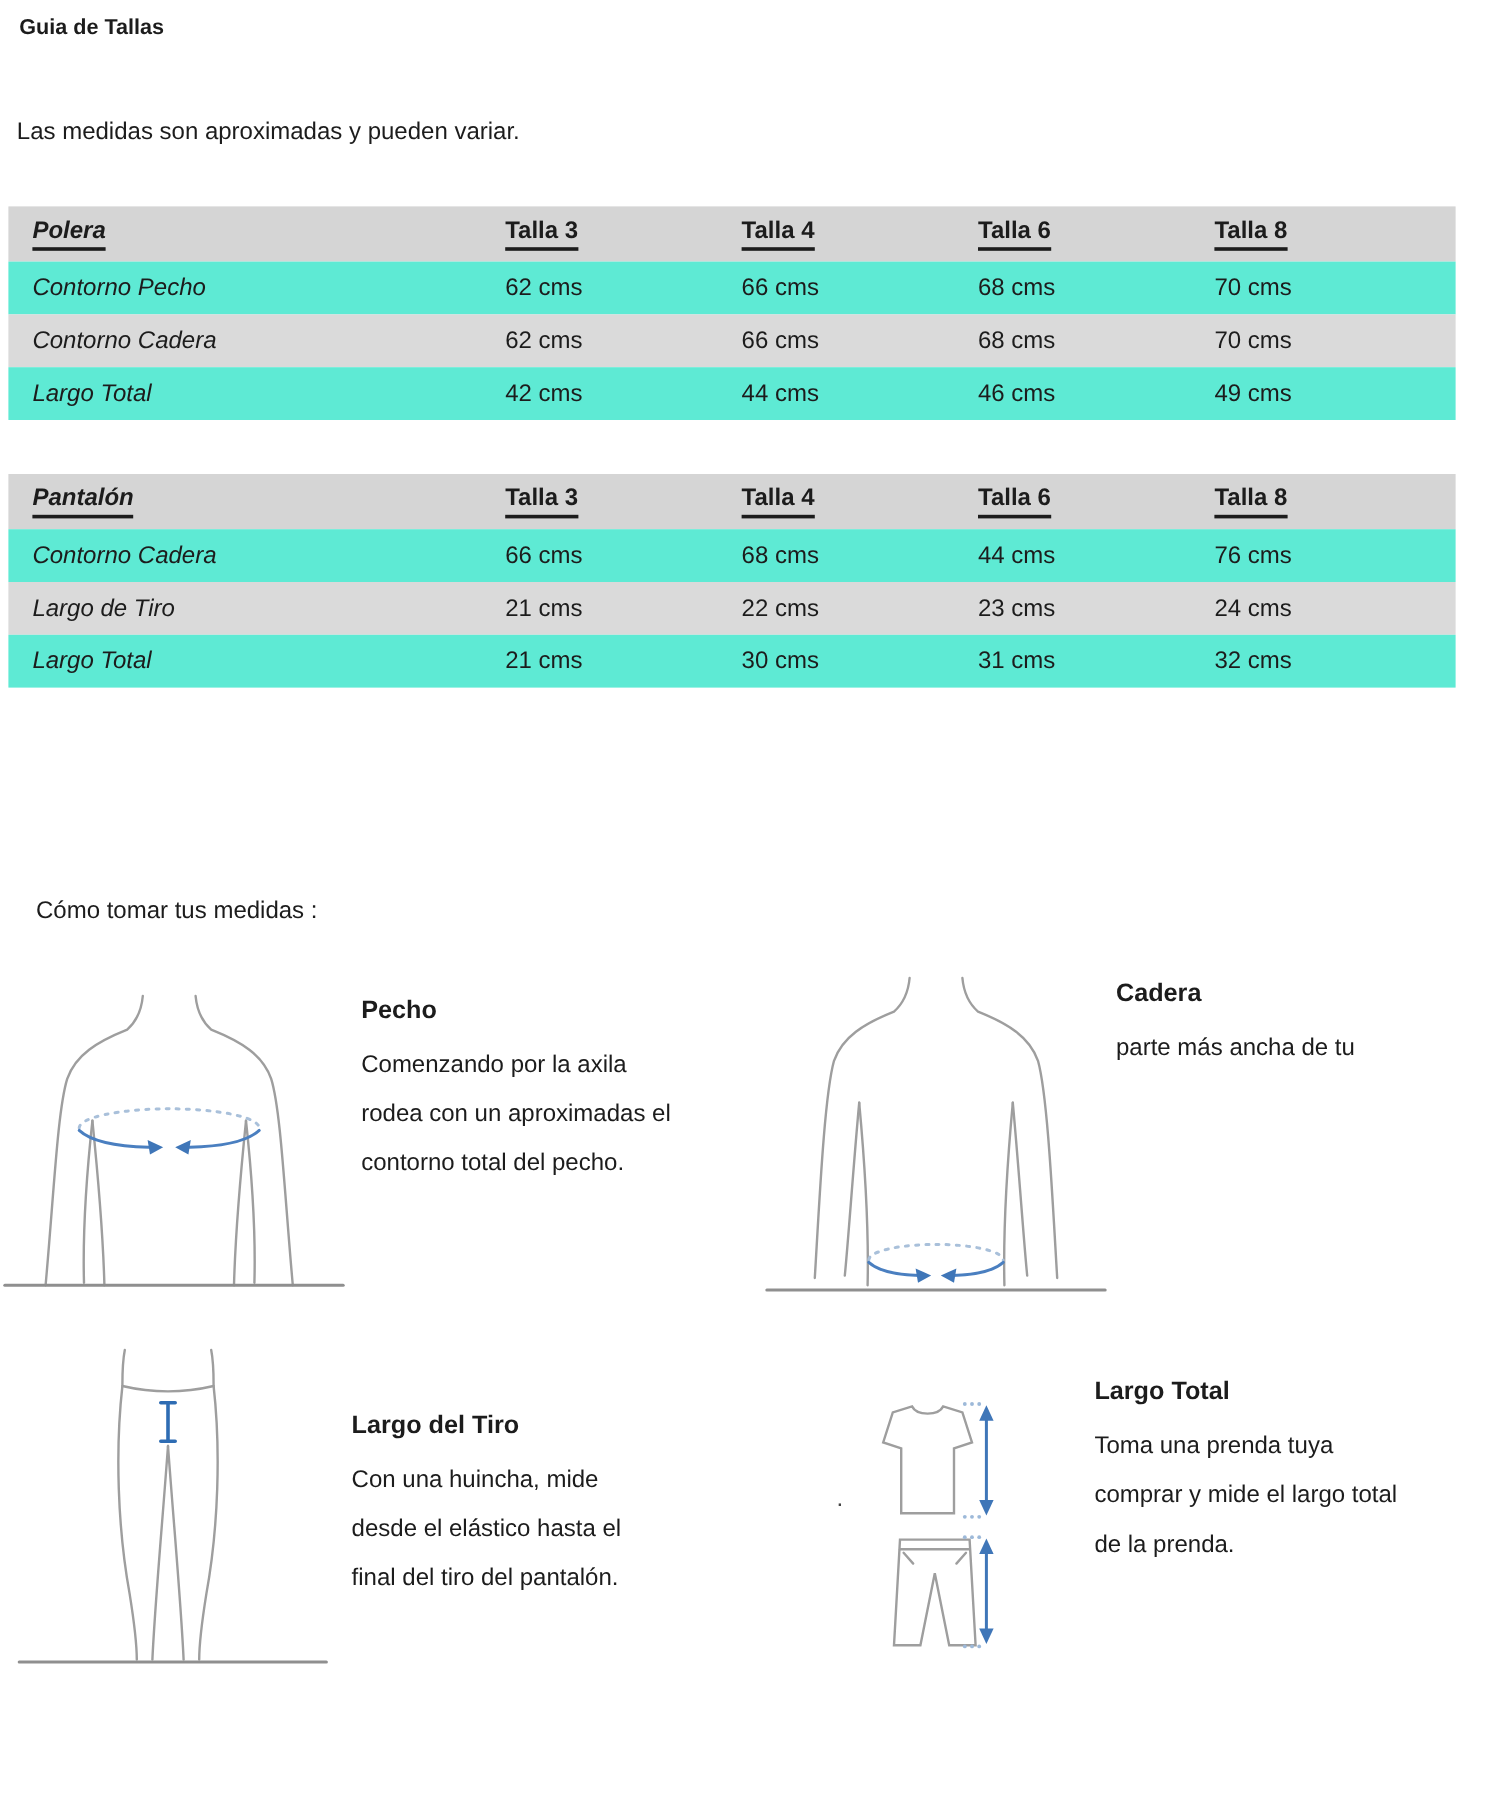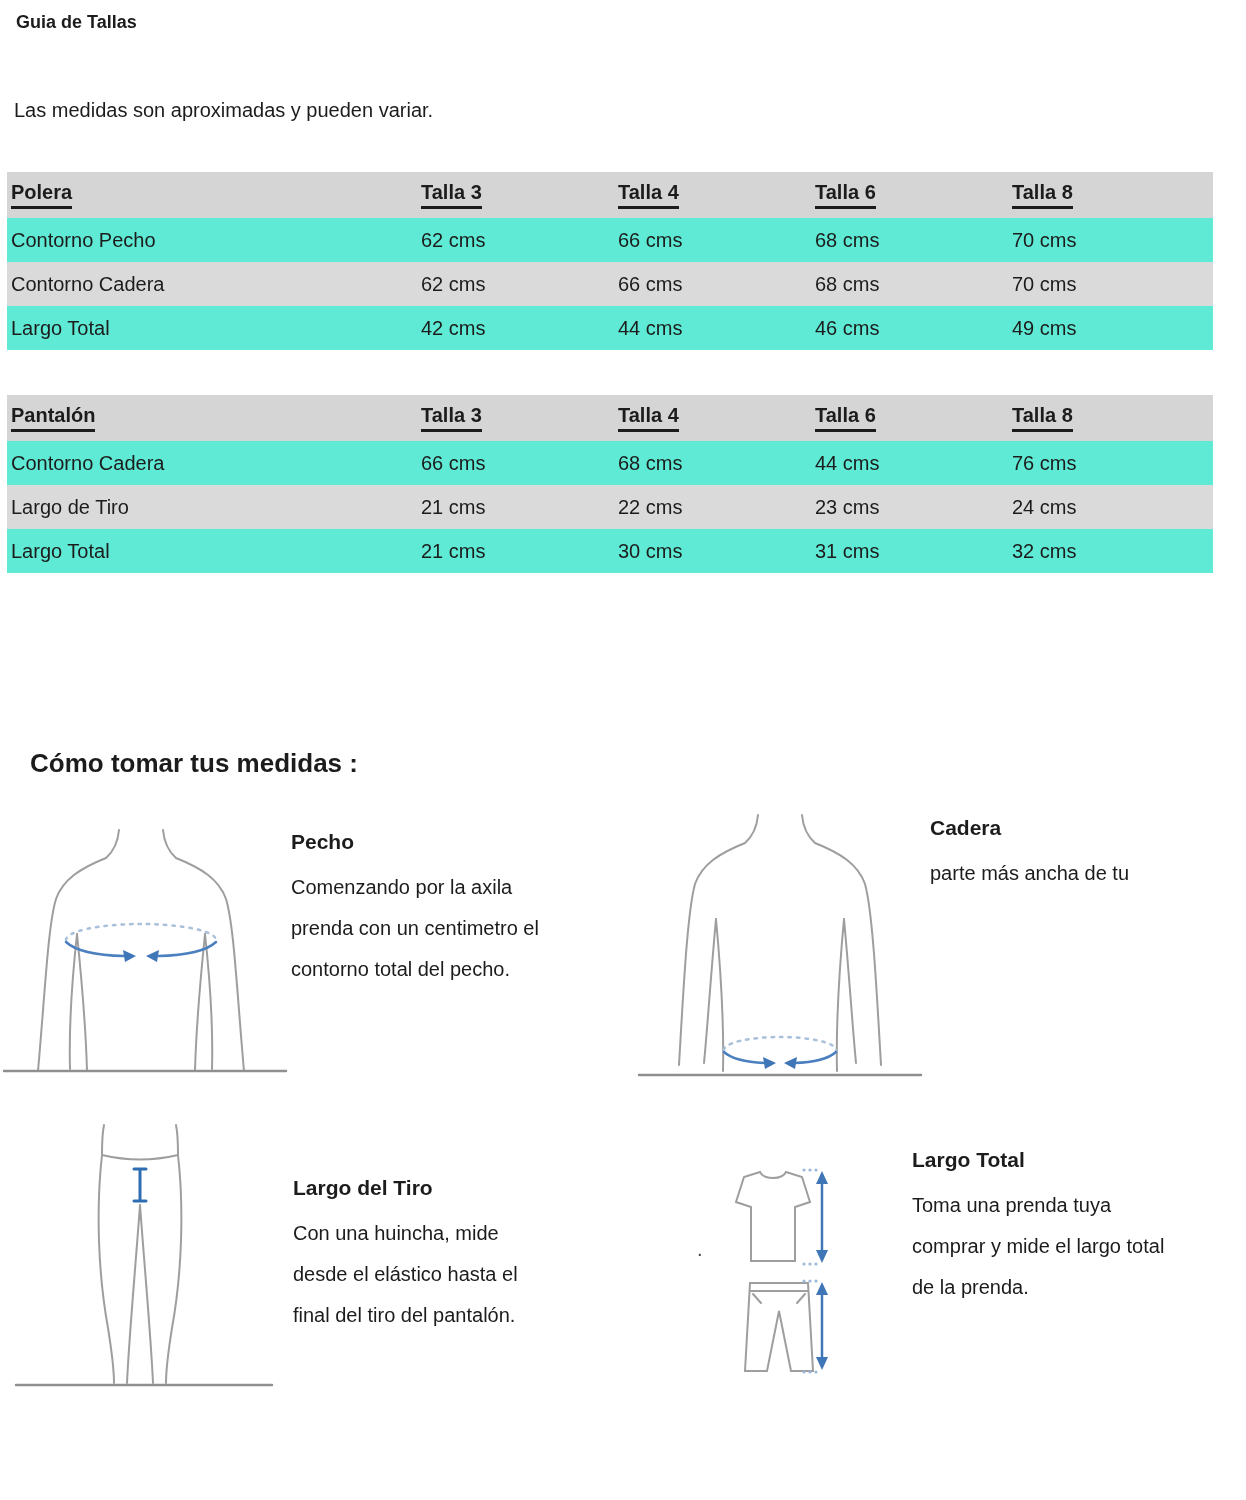--- a/index.html
+++ b/index.html
@@ -9,25 +9,25 @@
     font-family:"Liberation Sans", sans-serif; color:#1c1c1c;
   }
   .abs { position:absolute; }
   .page-title { left:16px; top:12px; font-size:18px; font-weight:bold; }
   .subtitle  { left:14px; top:99px; font-size:20px; }
 
   .size-table { position:absolute; left:7px; width:1206px; font-size:20px; }
   .trow { display:flex; align-items:center; height:44px; background:#5eead4; }
   .trow.thead { height:46px; background:#d5d5d5; font-weight:bold; }
   .trow.stripe { background:#dadada; }
-  .cell-label { flex:0 0 414px; padding-left:4px; white-space:nowrap; }
+  .cell-label { flex:0 0 414px; padding-left:20px; white-space:nowrap;font-style:italic; }
   .cell-val { flex:0 0 197px; text-align:left; white-space:nowrap; }
   .u { display:inline-block; border-bottom:3px solid #1c1c1c; padding-bottom:2px; }
 
-  .howto-heading { left:30px; top:748px; font-size:26px; font-weight:bold; }
+  .howto-heading { left:30px; top:748px; font-size:20px; font-weight:normal; }
 
   .mblock { position:absolute; }
   .mtitle { font-size:21px; font-weight:bold; margin-bottom:13px; white-space:nowrap; }
   .mline { font-size:20px; line-height:41px; white-space:nowrap; }
 
   svg { display:block; }
   .outline { fill:none; stroke:#9e9e9e; stroke-width:2; stroke-linecap:round; }
   .groundline { fill:none; stroke:#8f8f8f; stroke-width:2.5; stroke-linecap:round; }
   .dashed-blue { fill:none; stroke:#a9c0da; stroke-width:2.5; stroke-dasharray:2.5 6; stroke-linecap:round; }
   .solid-blue { fill:none; stroke:#4a7fc0; stroke-width:2.5; stroke-linecap:round; }
@@ -115,24 +115,24 @@
   <path class="groundline" d="M 4 243 L 286 243"></path>
   <g>
     <path class="dashed-blue" d="M 66 112 A 75 16 0 0 1 216 112"></path>
     <path class="solid-blue" d="M 66 114 Q 80 127 124 128"></path>
     <path class="solid-blue" d="M 216 114 Q 202 127 158 128"></path>
     <polygon class="fill-blue" points="136,128 123,122 125,134"></polygon>
     <polygon class="fill-blue" points="146,128 159,122 157,134"></polygon>
   </g>
 </svg>
 
-<div class="mblock" style="left:291px; top:830px;">
+<div class="mblock" style="left:301px; top:830px;">
   <div class="mtitle">Pecho</div>
   <div class="mline">Comenzando por la axila</div>
-  <div class="mline">prenda con un centimetro el</div>
+  <div class="mline">rodea con un aproximadas el</div>
   <div class="mline">contorno total del pecho.</div>
 </div>
 
 <svg class="abs" style="left:635px; top:813px;" width="290" height="268" viewBox="0 0 290 268">
   <path class="outline" d="M 123 2 C 122 13 119 22 110 30 C 85 40 67 51 60 71 C 52 100 48 185 44 252"></path>
   <path class="outline" d="M 167 2 C 168 13 171 22 180 30 C 205 40 223 51 230 71 C 238 100 242 185 246 252"></path>
   <path class="outline" d="M 81 106 C 76 160 72 220 69 250"></path>
   <path class="outline" d="M 81 106 C 86 160 89 215 88 258"></path>
   <path class="outline" d="M 209 106 C 214 160 218 220 221 250"></path>
   <path class="outline" d="M 209 106 C 204 160 201 215 202 258"></path>

